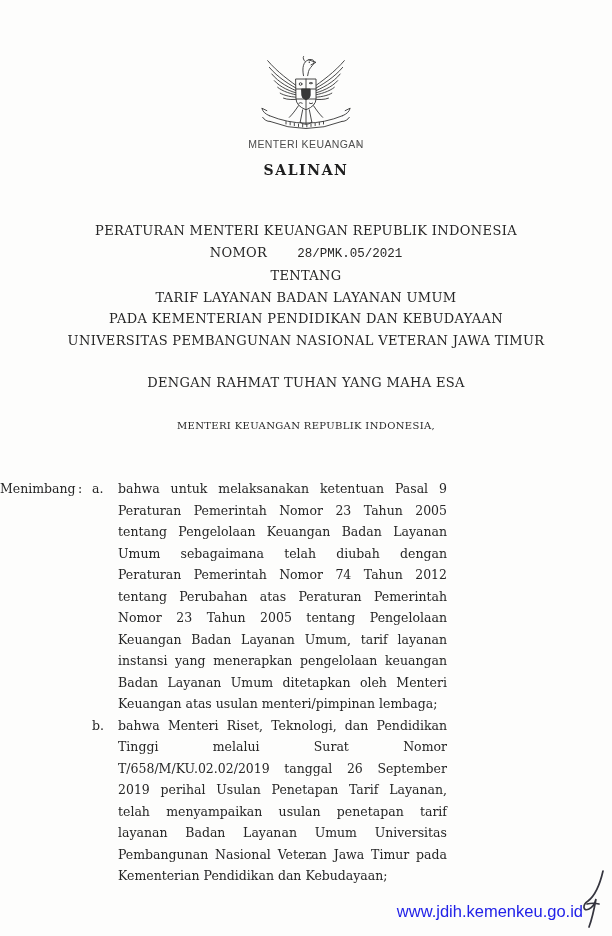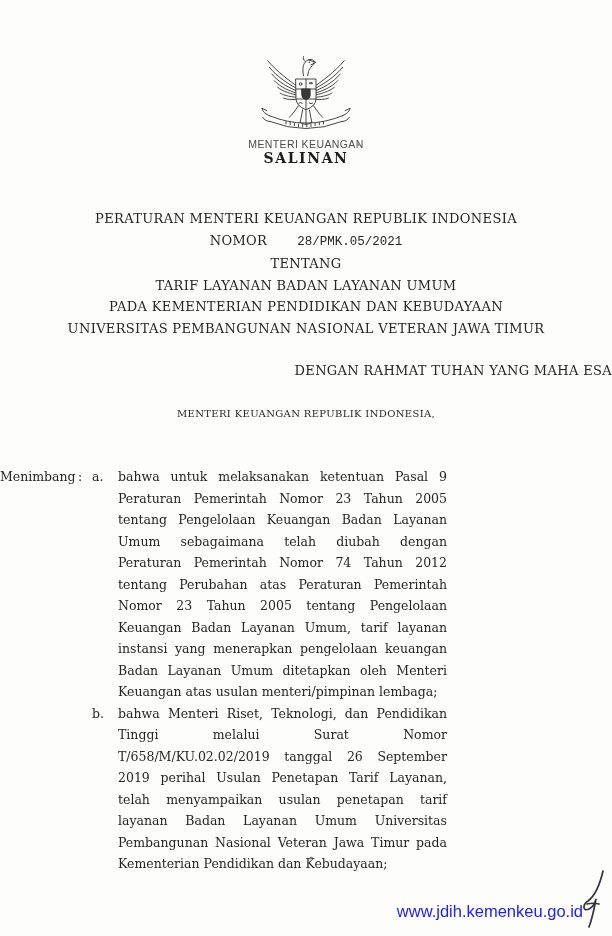--- a/index.html
+++ b/index.html
@@ -16,31 +16,31 @@
   .header { text-align:center; padding-top:52px; }
   .emblem { display:block; margin:0 auto; }
   .ministry {
     font-family:"Liberation Sans", sans-serif;
     font-size:10.5px; line-height:12px;
     color:#4d4d4d; letter-spacing:.4px;
     margin-top:2px;
   }
   .salinan {
     font-weight:bold; font-size:14px;
-    letter-spacing:1.6px; margin-top:0; color:#1e1e1e;
+    letter-spacing:1.6px; margin-top:12px; color:#1e1e1e;
   }
   .title-block {
     text-align:center; margin-top:42px;
     font-size:13px; line-height:21.5px; letter-spacing:.35px;
   }
   .nomor-line .nomor-value {
     font-family:"Liberation Mono", monospace;
     font-size:12.5px; letter-spacing:0; margin-left:30px;
   }
-  .grace { text-align:right; font-size:13px; letter-spacing:.35px; margin-top:24px; }
+  .grace { text-align:center; font-size:13px; letter-spacing:.35px; margin-top:24px; }
   .authority { text-align:center; font-size:10px; letter-spacing:.35px; margin-top:30px; }
   .considerations { margin-top:47px; width:447px; font-size:12.5px; }
   .cons-row { display:flex; align-items:flex-start; line-height:21.5px; }
   .cons-label { width:78px; flex:0 0 78px; }
   .cons-colon { width:14px; flex:0 0 14px; }
   .cons-marker { width:26px; flex:0 0 26px; }
   .cons-text { width:329px; flex:0 0 329px; text-align:justify; text-justify:inter-word; }
   .footer-url {
     position:absolute; right:29px; bottom:15px;
     font-family:"Liberation Sans", sans-serif;

